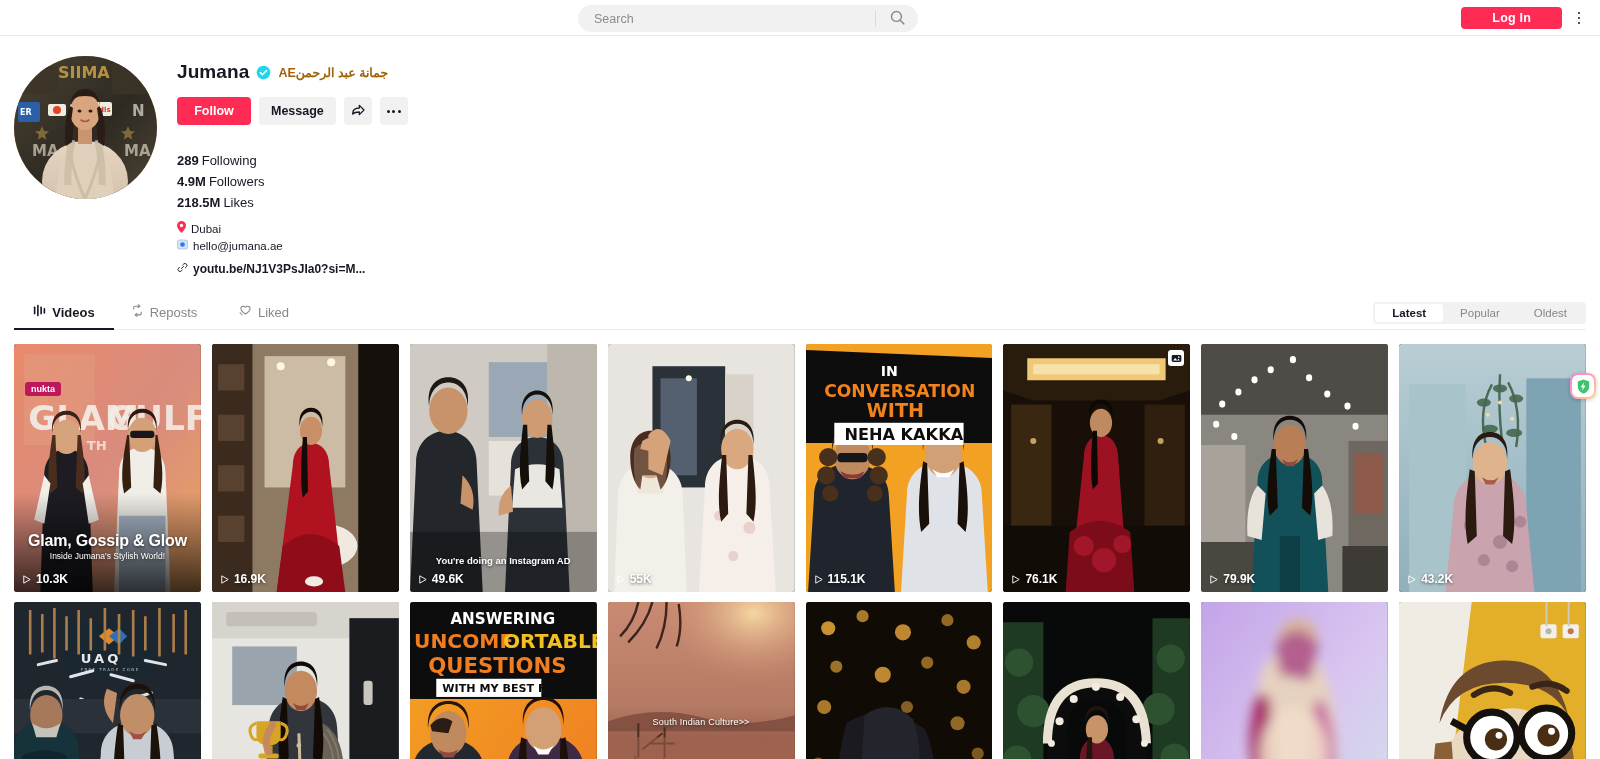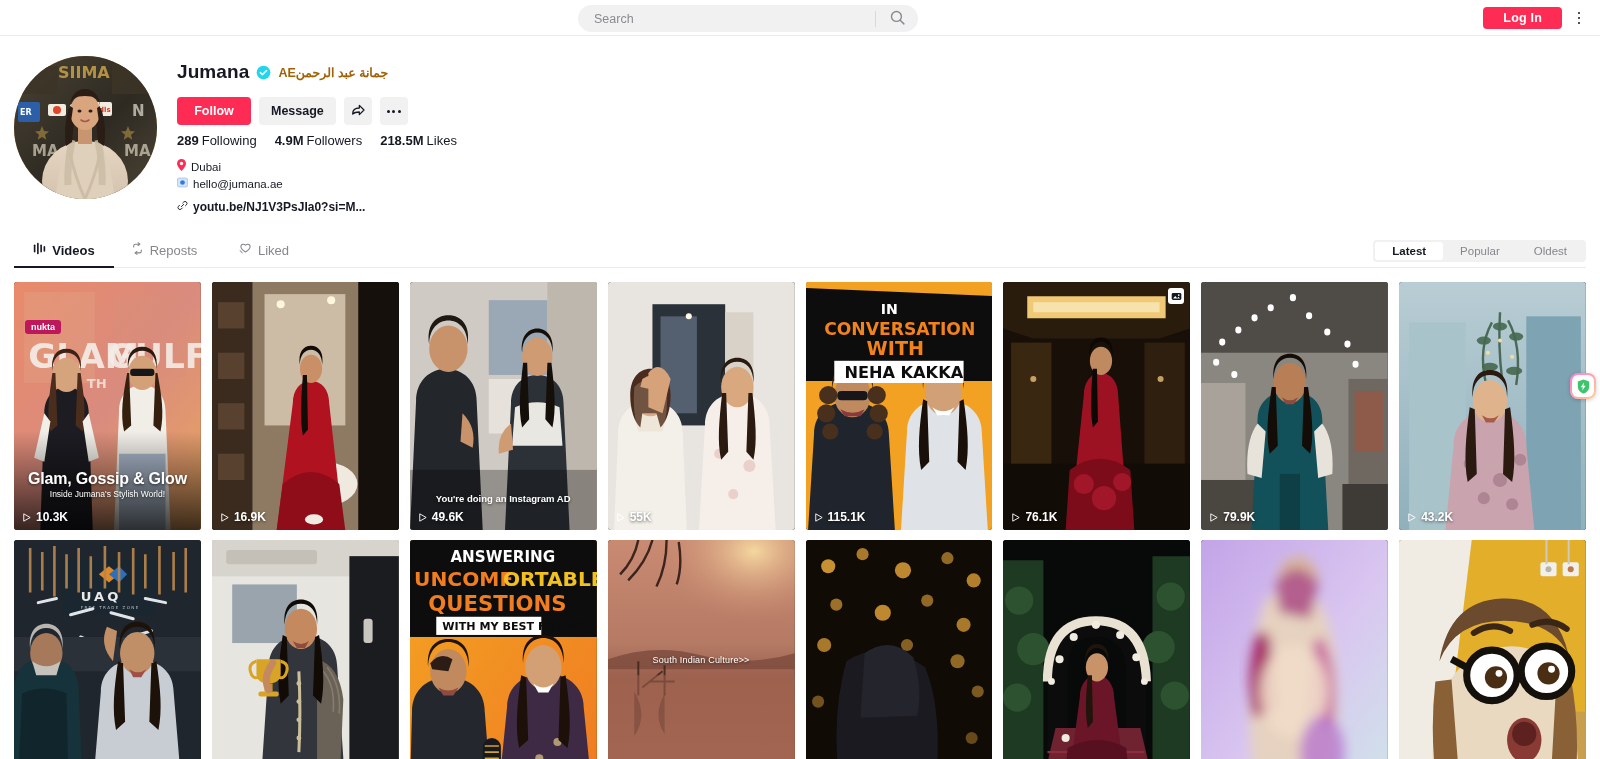--- a/index.html
+++ b/index.html
@@ -56,21 +56,21 @@
   }
   .login-btn {
     background: #fe2c55;
     color: #fff;
     border: none;
     border-radius: 4px;
     font-family: "Liberation Sans", sans-serif;
     font-weight: bold;
     font-size: 12.5px;
     height: 22px;
-    padding: 0 20px;
+    padding: 0 31px;
     cursor: pointer;
     letter-spacing: .2px;
   }
   .kebab {
     width: 22px; height: 26px;
     display: flex; flex-direction: column; align-items: center; justify-content: center;
     gap: 2.5px; cursor: pointer; background: none; border: none;
   }
   .kebab i { width: 2.6px; height: 2.6px; background: #161823; border-radius: 50%; display:block;}
 
@@ -109,21 +109,21 @@
     font-size: 12.5px; font-weight: bold; cursor: pointer;
   }
   .icon-btn {
     background: #f1f1f2; border: none; width: 28px; height: 28px;
     border-radius: 4px; cursor: pointer;
     display: flex; align-items: center; justify-content: center;
   }
   .icon-btn .dots { display: flex; gap: 2.5px; }
   .icon-btn .dots i { width: 3px; height: 3px; border-radius: 50%; background: #161823; display:block; }
 
-  .stats { display: flex; gap: 18px; margin-top: 8px; font-size: 13px; }
+  .stats { display: flex; gap: 6px; margin-top: 28px; font-size: 13px; flex-direction: column; }
   .stat-num { font-weight: bold; font-size: 13px; }
   .stat-label { color: #161823; font-size: 13px; margin-left: 3px; }
 
   .bio { margin-top: 11px; font-size: 11.5px; line-height: 16px; }
   .bio-line { display: flex; align-items: center; gap: 5px; }
   .bio-line + .bio-line { margin-top: 1px; }
   .bio-link {
     margin-top: 7px; display: flex; align-items: center; gap: 5px;
     font-size: 12px; font-weight: bold; color: #161823;
   }

